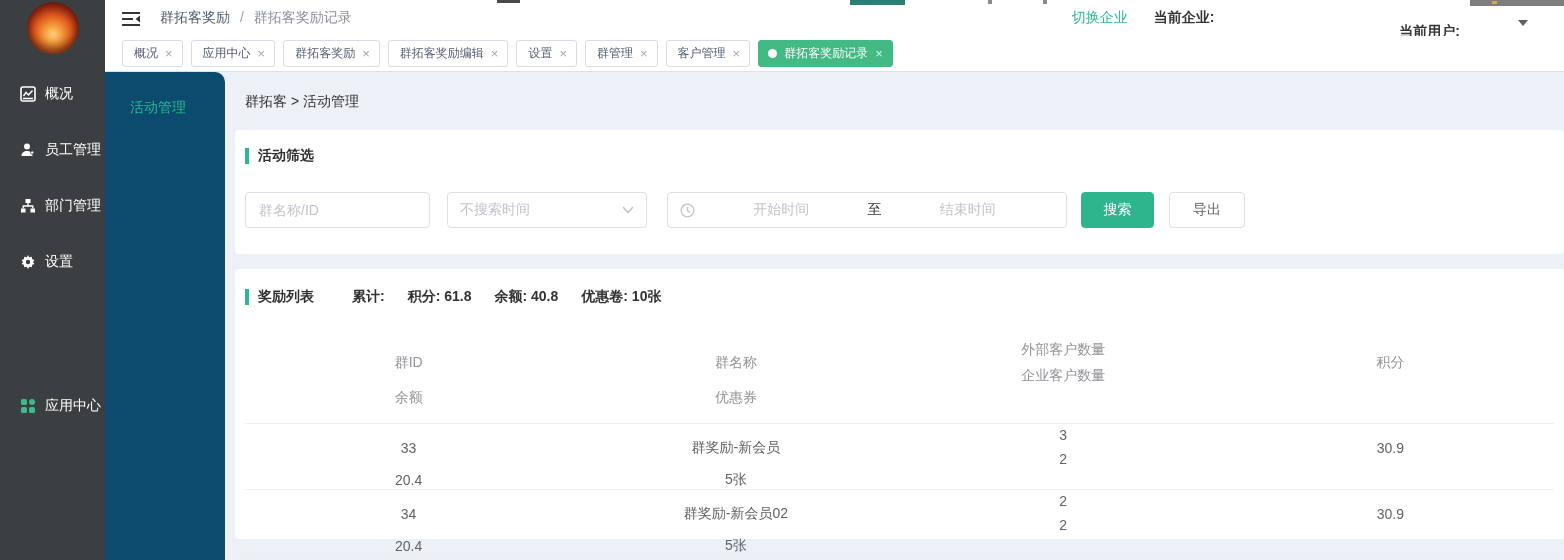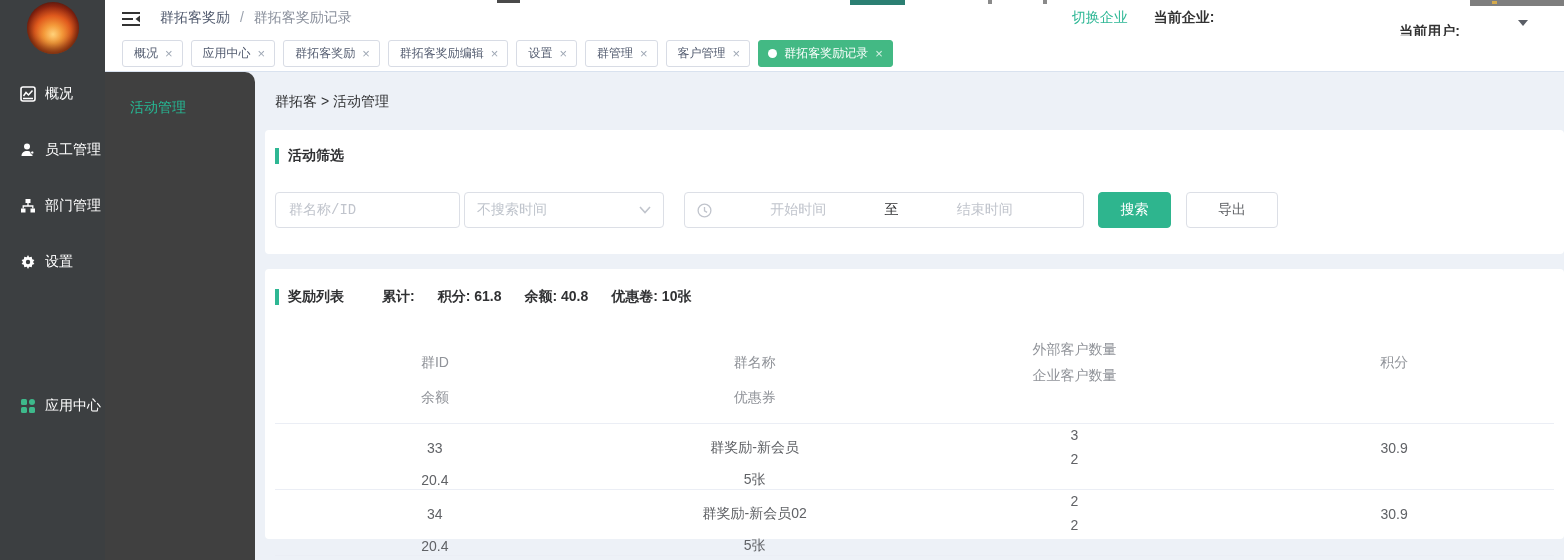--- a/index.html
+++ b/index.html
@@ -42,47 +42,47 @@
   .tab { height:27px; display:flex; align-items:center; gap:7px; padding:0 9px 0 11px;
          border:1px solid #d8dce5; border-radius:3px; background:#fff; font-size:12px;
          color:#515a6e; cursor:pointer; white-space:nowrap; }
   .tab .x { color:#9ea7b4; font-size:13px; line-height:1; cursor:pointer; }
   .tab.active { background:#43b984; border-color:#43b984; color:#fff; padding-left:9px; }
   .tab.active .x { color:#d9f2e6; }
   .tab .dot { width:9px; height:9px; border-radius:50%; background:#fff; }
 
   
   .content { flex:1; display:flex; background:#edf1f7; min-height:0; }
-  .submenu { width:150px; background:#404040; border-top-right-radius:10px; padding-top:27px; flex-shrink:0;font-family:Liberation Serif, serif; }
+  .submenu { width:120px; background:#0c4a6e; border-top-right-radius:10px; padding-top:27px; flex-shrink:0;font-family:Liberation Serif, serif; }
   .submenu-item { color:#26b894; font-size:14px; padding-left:25px; cursor:pointer; }
 
   .main { flex:1; padding-left:10px; min-width:0; }
   .page-crumb { padding:21px 0 19px 10px; font-size:14px; color:#303133; }
 
   .card { background:#fff; border-radius:4px; }
   .filter-card { padding:17px 20px 26px 10px; margin-bottom:15px; }
   .sec-title { display:flex; align-items:center; font-size:14px; font-weight:bold; color:#303133; }
   .bar { width:4px; height:16px; background:#2eb793; margin-right:9px; }
 
   .filter-row { margin-top:27px; display:flex; align-items:center; }
   .txt-input { width:185px; height:36px; border:1px solid #dcdfe6; border-radius:4px;
                padding:0 13px; font-size:14px; color:#606266; outline:none;
-               font-family:Liberation Mono, monospace; }
+               font-family:Liberation Sans, sans-serif; }
   .txt-input::placeholder { color:#c0c4cc; }
-  .sel { width:200px; height:36px; border:1px solid #dcdfe6; border-radius:4px; margin-left:4px;
+  .sel { width:200px; height:36px; border:1px solid #dcdfe6; border-radius:4px; margin-left:17px;
          display:flex; align-items:center; padding:0 12px; cursor:pointer; }
   .sel .sel-val { font-size:14px; color:#bfc4cc; flex:1; }
   .date-range { width:400px; height:36px; border:1px solid #dcdfe6; border-radius:4px; margin-left:20px;
                 display:flex; align-items:center; padding:0 12px; cursor:text; }
   .date-range .ph { flex:1; text-align:center; font-size:14px; color:#c0c4cc; }
   .date-range .to { font-size:14px; color:#303133; }
   .btn { height:36px; border-radius:4px; font-size:14px; cursor:pointer; border:1px solid transparent;
          font-family:"Liberation Sans","DejaVu Sans",sans-serif; }
   .btn-search { width:73px; margin-left:14px; background:#2eb58e; color:#fff; border-color:#2eb58e; }
-  .btn-export { width:92px; margin-left:15px; background:#fff; color:#606266; border-color:#dcdfe6; }
+  .btn-export { width:76px; margin-left:15px; background:#fff; color:#606266; border-color:#dcdfe6; }
 
   .reward-card { padding:19px 10px 0 10px; height:270px; }
   .reward-head { display:flex; align-items:center; font-size:14px; font-weight:bold; color:#303133; }
   .reward-head .lbl { margin-left:38px; }
   .reward-head .pair { margin-left:23px; }
 
   .tbl { margin-top:23px; }
   .trow { display:grid; grid-template-columns:repeat(4,1fr); align-items:center; text-align:center; }
   .thead { color:#909399; font-size:14px; padding:8px 0 16px; border-bottom:1px solid #ebeef5; }
   .thead .two-line div { line-height:1.85; }

